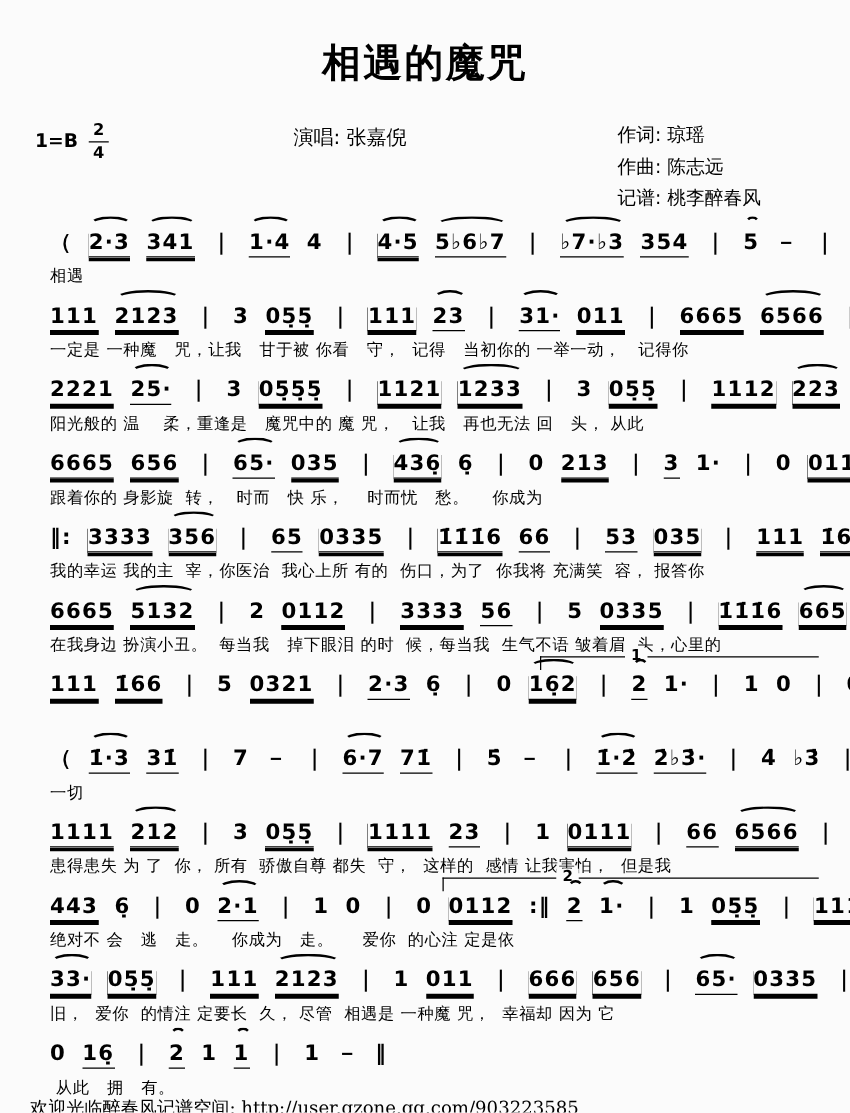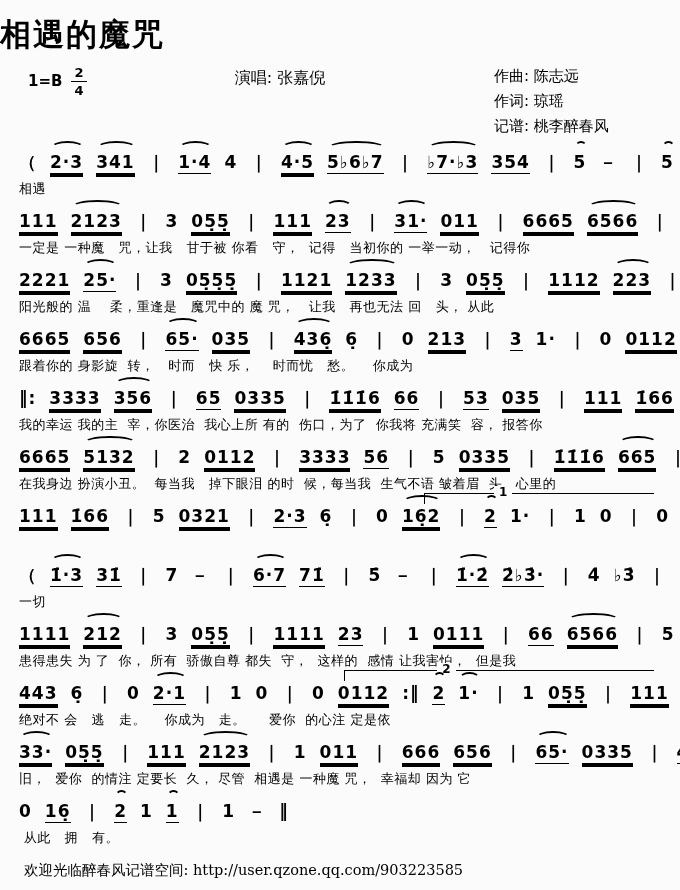--- a/index.html
+++ b/index.html
@@ -3,31 +3,31 @@
 <meta charset="utf-8">
 <style>
   html,body{margin:0;padding:0;}
   body{
     width:680px;height:890px;overflow:hidden;
     background:#fbfbfb;color:#000;
     font-family:"DejaVu Sans","Liberation Sans",sans-serif;
   }
   .sheet{position:relative;width:680px;height:890px;}
   .title{
-    margin:0;padding-top:14px;text-align:left;
+    margin:16px;padding-top:14px;text-align:center;
     font-size:31px;font-weight:bold;letter-spacing:2px;
   }
   .meta{position:relative;height:78px;}
   .keysig{position:absolute;left:28px;top:10px;font-size:15px;font-weight:bold;white-space:nowrap;}
   .frac{display:inline-block;vertical-align:middle;text-align:center;font-size:13px;line-height:1;margin-left:9px;}
   .frac .num{display:block;border-bottom:1.6px solid #000;padding:0 3px 2px;}
   .frac .den{display:block;padding-top:2px;}
   .singer{position:absolute;left:0;right:120px;top:12px;text-align:center;font-size:16px;}
   .credits{position:absolute;left:494px;top:8px;font-size:15px;line-height:1.65;white-space:nowrap;}
-  .score{position:relative;padding:4px 0 0 7px;}
+  .score{position:relative;padding:4px 0 0 28px;}
   .score-line{position:relative;padding:14px 0 0 12px;height:45px;white-space:nowrap;}
   .notation{font-size:17px;font-weight:bold;letter-spacing:1px;line-height:20px;}
   .tk{display:inline-block;position:relative;margin-right:13px;padding-bottom:1px;}
   .tk.bar{margin-left:0;margin-right:13px;font-weight:bold;}
   .u1{border-bottom:1.8px solid #000;}
   .u2{border-bottom:1.8px solid #000;box-shadow:0 3px 0 #000;}
   .s::after{
     content:"";position:absolute;left:1px;right:-1px;top:-11px;height:9px;
     border:2px solid transparent;border-top:2px solid #000;border-radius:50%;
   }
@@ -45,22 +45,22 @@
 
 <div class="sheet">
   <h1 class="title">相遇的魔咒</h1>
 
   <div class="meta">
     <div class="keysig">
       <span>1=B</span><span class="frac"><span class="num">2</span><span class="den">4</span></span>
     </div>
     <div class="singer">演唱: 张嘉倪</div>
     <div class="credits">
+      <div>作词: 琼瑶</div>
       <div>作曲: 陈志远</div>
-      <div>作词: 琼瑶</div>
       <div>记谱: 桃李醉春风</div>
     </div>
   </div>
 
   <div class="score">
       <div class="score-line">
         <div class="notation"><span class="tk">（</span><span class="tk u2 s">2·3</span><span class="tk u2 s">341</span><span class="tk bar">｜</span><span class="tk u1 s">1·4</span><span class="tk">4</span><span class="tk bar">｜</span><span class="tk u2 s">4·5</span><span class="tk u1 s">5♭6♭7</span><span class="tk bar">｜</span><span class="tk u1 s">♭7·♭3</span><span class="tk u1">354</span><span class="tk bar">｜</span><span class="tk s">5</span><span class="tk">－</span><span class="tk bar">｜</span><span class="tk s">5</span></div>
         <div class="lyrics right">相遇</div>
       </div>
       <div class="score-line">

